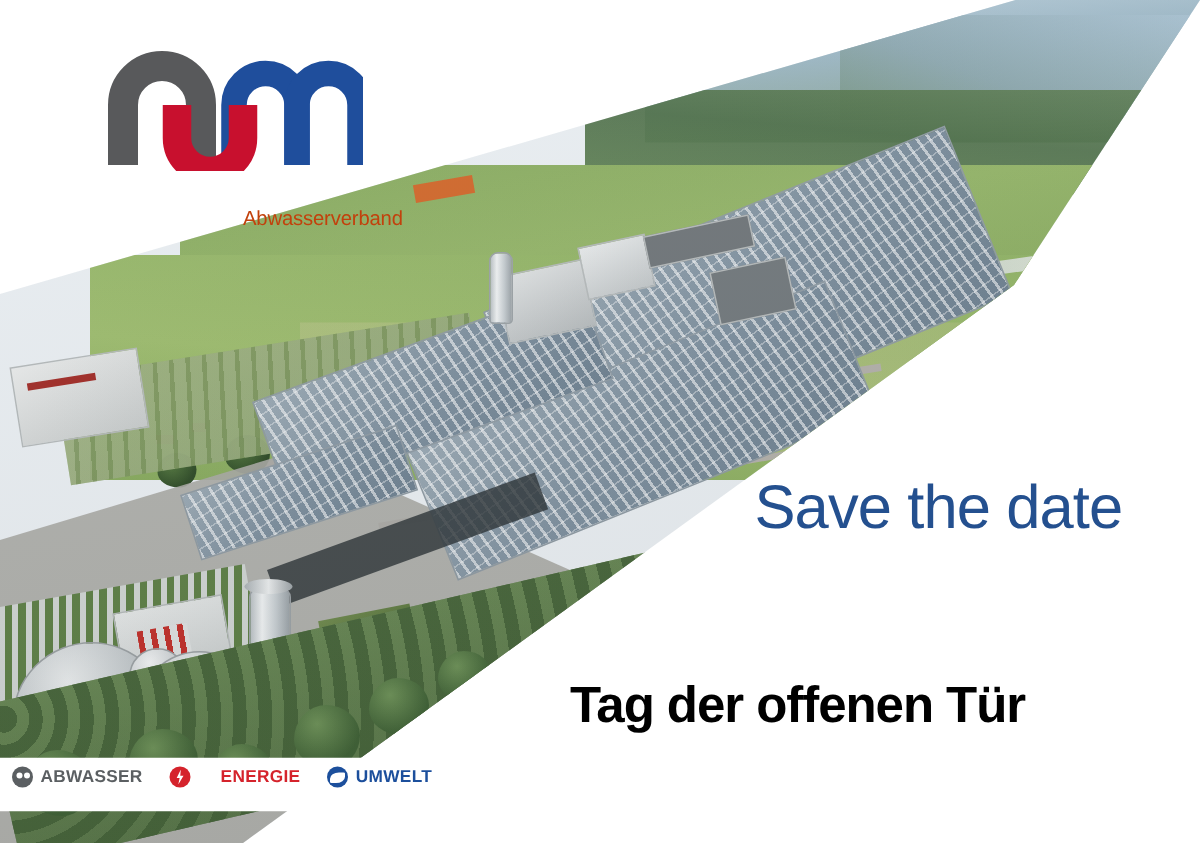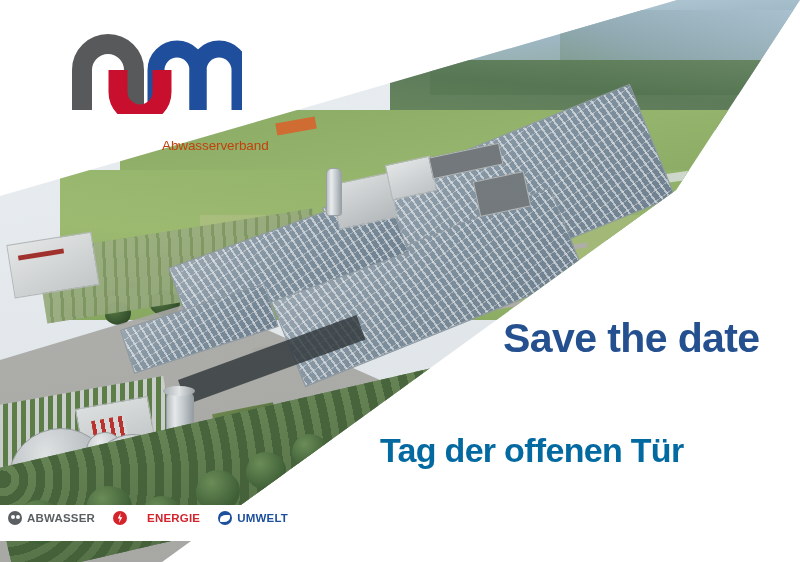--- a/index.html
+++ b/index.html
@@ -135,29 +135,29 @@
   .anniv .yr{font-size:15px;font-weight:bold;letter-spacing:-.4px;line-height:1.02;display:block;}
   .anniv .yr2{border-bottom:2px solid #111;display:inline-block;padding-bottom:1px;}
   .anniv .fifty{font-size:27px;font-weight:bold;letter-spacing:-1px;line-height:1;display:block;margin-top:2px;}
   .avm{position:absolute;left:50px;top:2px;width:170px;height:82px;}
   .avm svg{display:block;}
   .org{position:absolute;left:140px;top:93px;color:#c2410c;font-size:13.5px;font-weight:normal;line-height:1.32;letter-spacing:-.1px;margin-top:16px;}
 
   
   .save{
     position:absolute;left:503px;top:318px;
-    font-size:41px;font-weight:bold;color:#24508F;letter-spacing:-0.6px;
+    font-size:41px;font-weight:normal;color:#24508F;letter-spacing:-0.6px;
     line-height:1;white-space:nowrap;
   }
   .sub{position:absolute;left:503px;top:385px;white-space:nowrap;}
   .sub .l1{font-size:15.5px;color:#4c4c4c;line-height:1.45;letter-spacing:-.1px;}
   .sub .l2{font-size:15.5px;color:#1a1a1a;font-weight:bold;line-height:1.45;letter-spacing:-.1px;}
   .big{
-    position:absolute;left:380px;top:433px;
-    font-size:34px;font-weight:bold;color:#0369a1;letter-spacing:-0.7px;
+    position:absolute;left:380px;top:453px;
+    font-size:34px;font-weight:bold;color:#000000;letter-spacing:-0.7px;
     line-height:1;white-space:nowrap;
   }
   .date{
     position:absolute;left:333px;top:505px;
     font-size:21px;font-weight:bold;color:#16191c;letter-spacing:-0.3px;
     line-height:1;white-space:nowrap;
   }
 </style>
 </head>
 <body>

